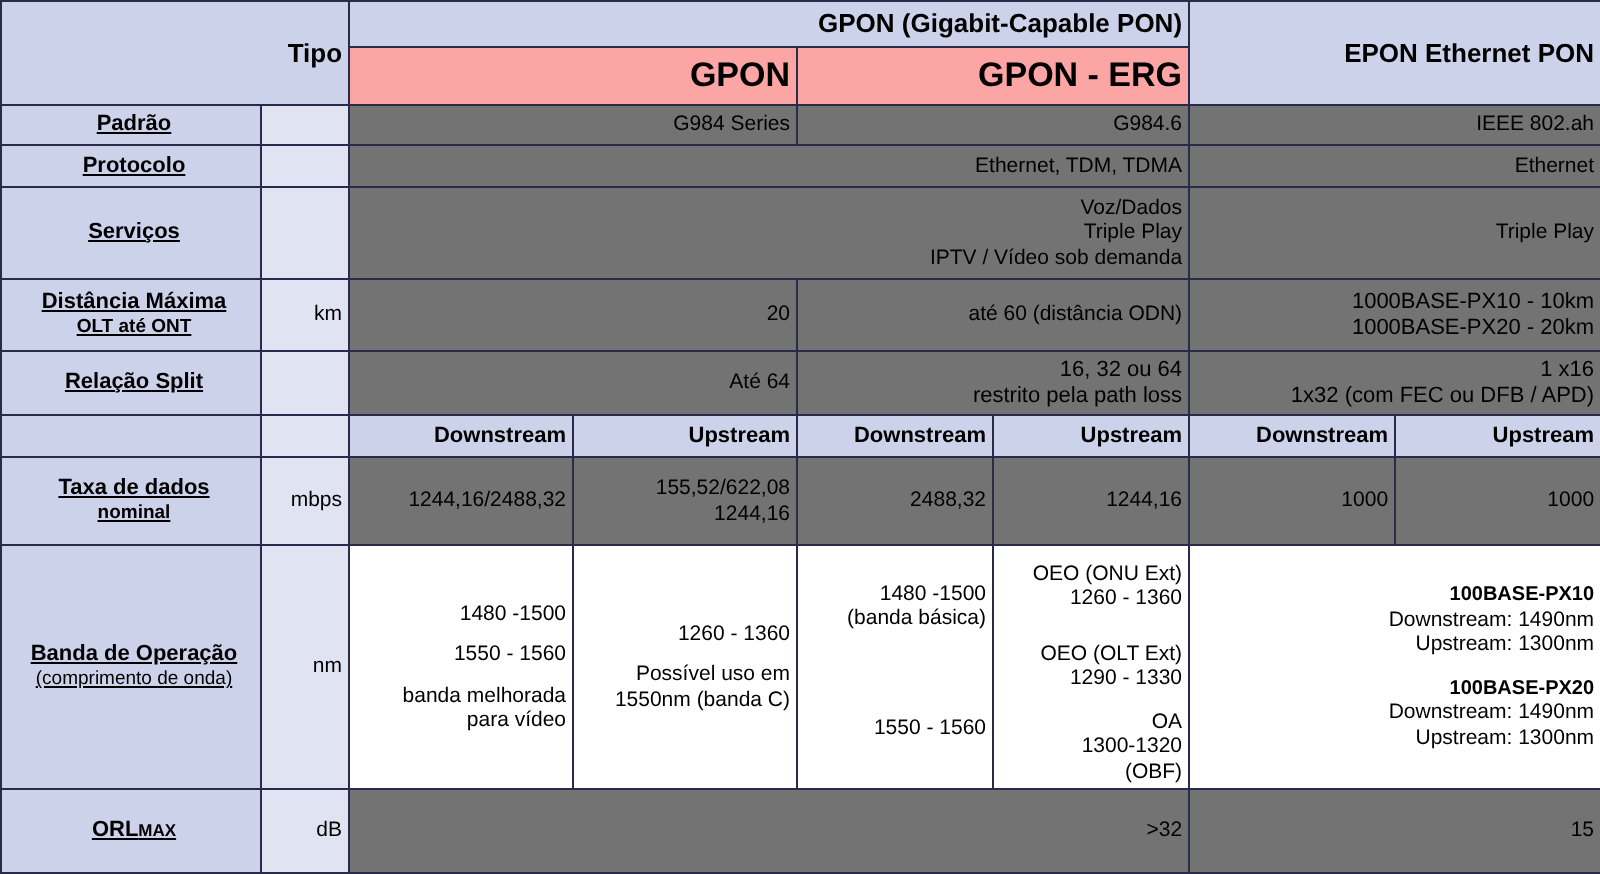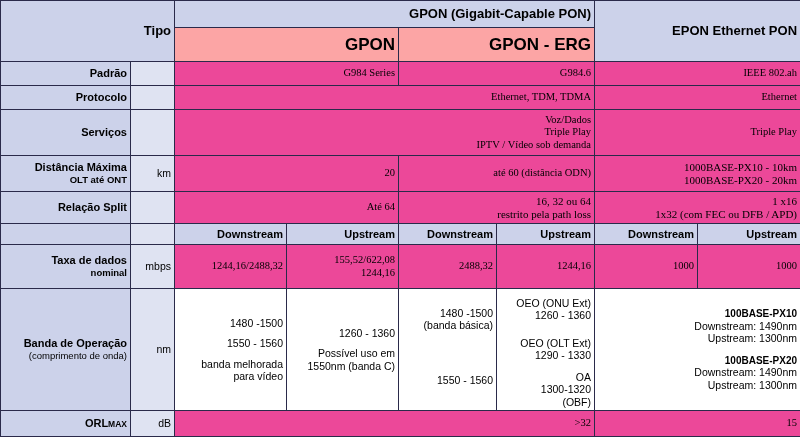--- a/index.html
+++ b/index.html
@@ -22,27 +22,28 @@
     text-align:right;
     vertical-align:middle;
     padding:2px 3px;
     line-height:1.18;
   }
   .hdr{background:#ccd2ea;font-weight:bold;font-size:13px;}
   .hdr-sub{background:#fca5a5;font-weight:bold;font-size:17px;}
   .rowlabel{
     background:#ccd2ea;
     font-weight:bold;
-    text-align:right;
+    text-align:center;
     padding-left:6px;
     font-size:11px;
+    text-decoration:underline;
   }
   .rowlabel .sub{font-weight:bold;font-size:9.5px;display:block;}
   .unit{background:#dfe3f2;font-size:10.5px;}
-  .cell{background:#ec4899;font-family:Liberation Serif, serif;}
+  .cell{background:#737373;}
   .subhdr{background:#ccd2ea;font-weight:bold;font-size:11px;}
   .band-cell{background:#ffffff;font-size:10.5px;margin-left:19px;}
   .band-strong{font-weight:bold;font-size:10px;}
   .small{font-size:11px;}
   .sub-sm{font-size:8.5px;vertical-align:baseline;}
   .inner{display:block;}
   .subtab{border-collapse:collapse;width:100%;height:100%;}
   .subtab td{border:0;}
   .divline{border-top:1px solid #2a2a4a;}
 </style>
@@ -226,21 +227,21 @@
       <span class="inner band-strong">100BASE-PX10</span>
       <span class="inner">Downstream: 1490nm</span>
       <span class="inner">Upstream: 1300nm</span>
       <span class="inner" style="height:10px"></span>
       <span class="inner band-strong">100BASE-PX20</span>
       <span class="inner">Downstream: 1490nm</span>
       <span class="inner">Upstream: 1300nm</span>
     </td>
   </tr>
 
-  <tr style="height:26px">
+  <tr style="height:42px">
     <td class="rowlabel">
       <span>ORL</span><span class="sub-sm">MAX</span>
     </td>
     <td class="unit">dB</td>
     <td class="cell" colspan="4">&gt;32</td>
     <td class="cell" colspan="2">15</td>
   </tr>
 </tbody>
   </table>
 

